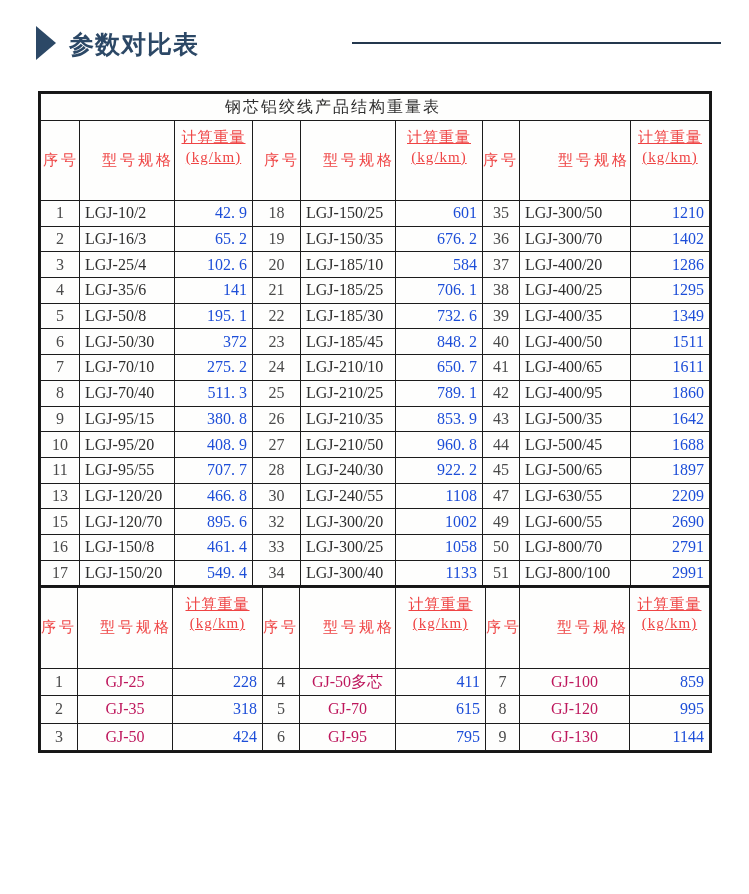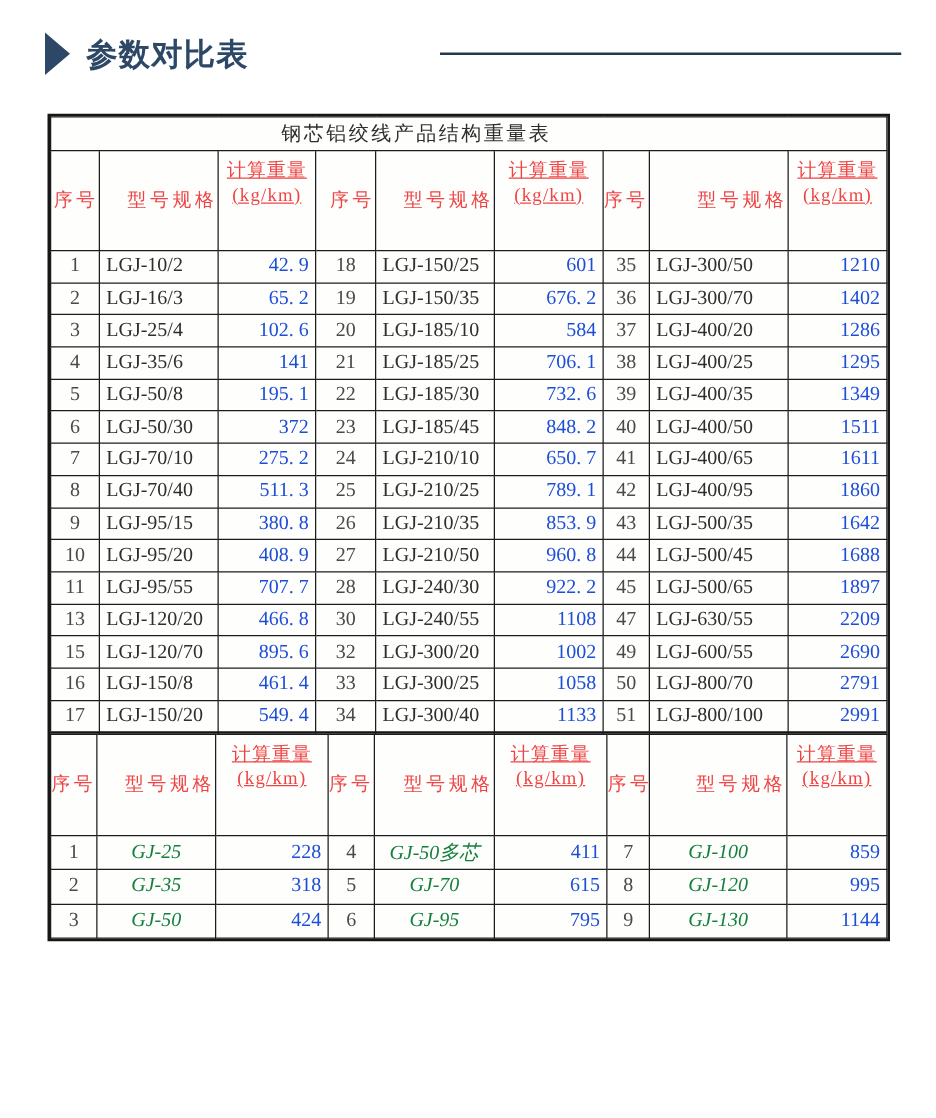--- a/index.html
+++ b/index.html
@@ -85,21 +85,21 @@
   #t2 .header-row th { height: 81px; }
   th.h-idx, th.h-model { vertical-align: middle; text-align: right; }
   th.h-weight { vertical-align: top; text-align: center; padding-top: 7px; letter-spacing: 1px; }
   .wline { display: block; text-decoration: underline; line-height: 1.3; }
 
   
   #t1 tbody tr { height: 25.7px; }
   #t2 tbody tr { height: 27.4px; }
   td.c-idx { text-align: center; color: #4a4a4a; }
   #t1 td.c-model { text-align: left; padding-left: 5px; color: #2e2e2e; }
-  #t2 td.c-model { text-align: center; color: #15803d; font-style: italic; }
+  #t2 td.c-model { text-align: center; color: #be185d; }
   td.c-weight { text-align: right; padding-right: 5px; color: #1d4ed8; }
 
   
   #t1 { border-bottom: 2px solid #161616; }
 </style>
 </head>
 <body>
 
 <div class="page">
 

